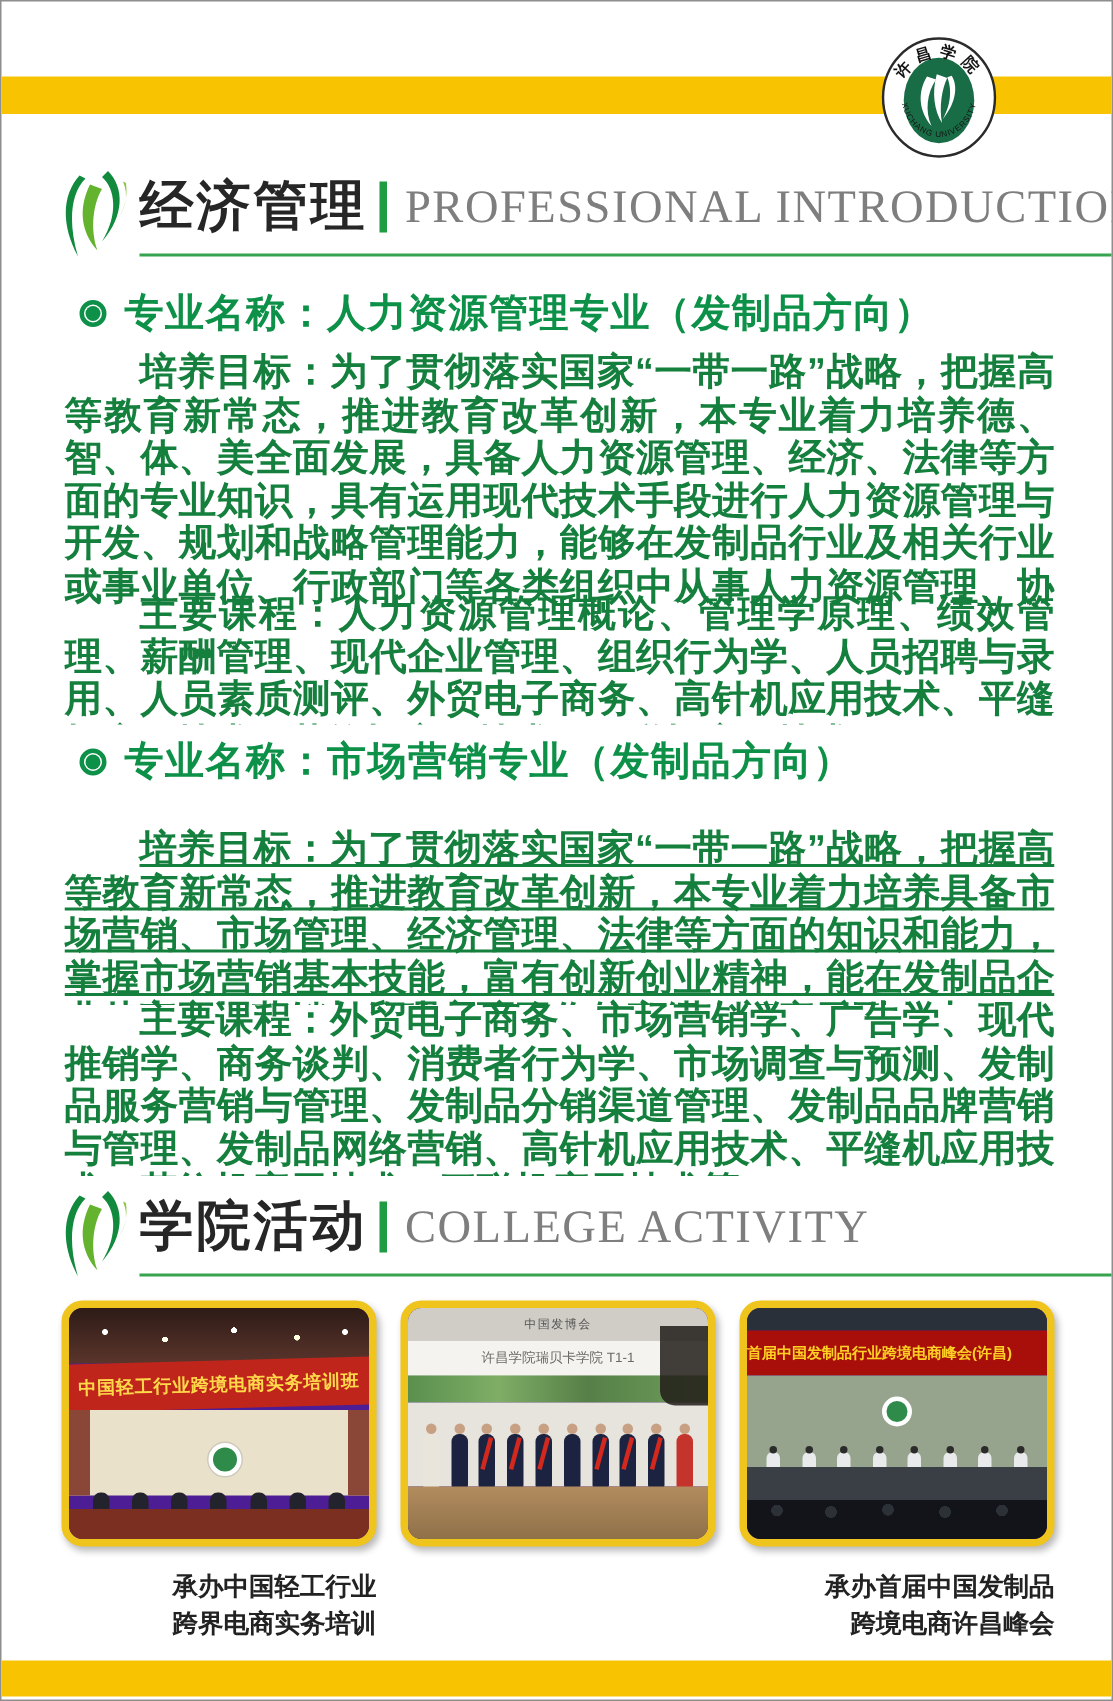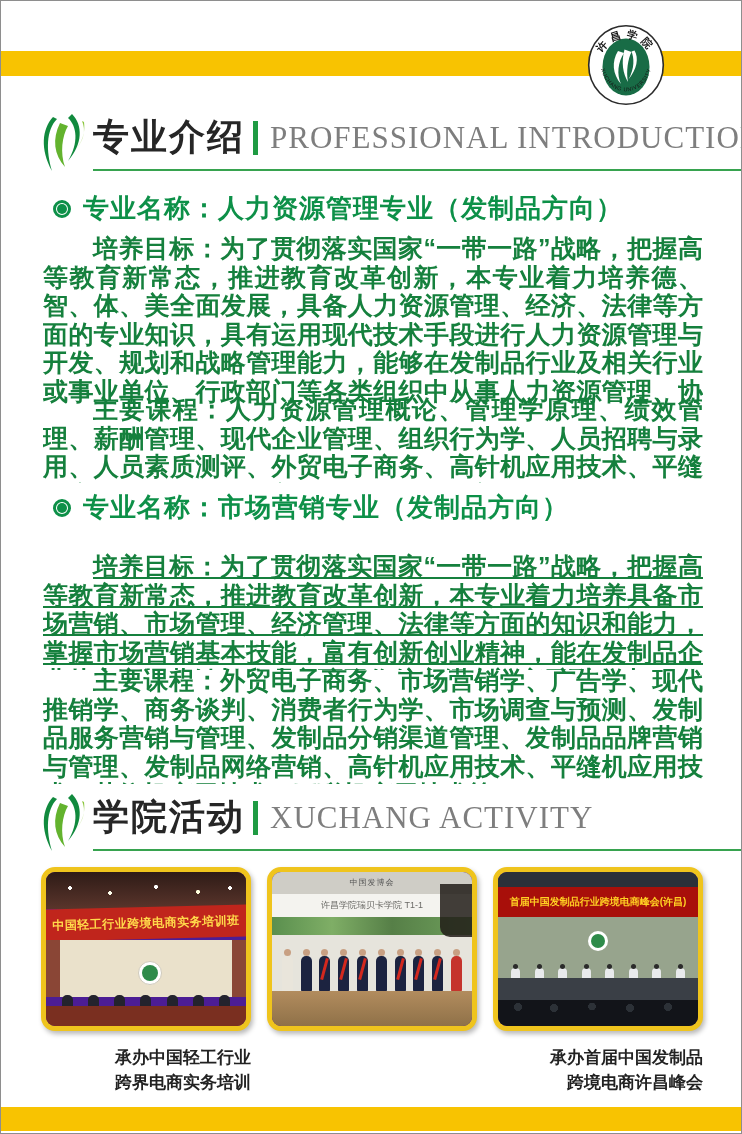--- a/index.html
+++ b/index.html
@@ -86,21 +86,21 @@
   .p2-people i.sash::after{content:'';position:absolute;top:2px;left:4px;width:3px;height:22px;
       background:#D3281E;transform:rotate(15deg);}
   .p2-people i.white{background:#E9E5DB;}
   .p2-people i.red{background:#C5342C;}
   .p2-floor{position:absolute;bottom:0;left:0;right:0;height:23%;
       background:linear-gradient(#B28C5E,#8F7148);}
 
   
   .p3-top{position:absolute;top:0;left:0;right:0;height:10%;background:#2A3039;}
   .p3-banner{position:absolute;top:10%;left:0;right:0;height:19%;background:#A80F0A;
-      display:flex;align-items:center;justify-content:center;}
+      display:flex;align-items:center;justify-content:flex-start;}
   .p3-banner span{color:#FFD023;font-size:10px;font-weight:bold;white-space:nowrap;}
   .p3-wall{position:absolute;top:29%;left:0;right:0;height:40%;background:#97A48D;}
   .p3-logo{position:absolute;top:38%;left:45%;width:20px;height:20px;border-radius:50%;
       background:#fff;}
   .p3-logo::after{content:'';position:absolute;inset:3px;border-radius:50%;background:#2E8B4A;}
   .p3-people{position:absolute;top:58%;left:3%;right:3%;height:12%;display:flex;
       justify-content:space-around;align-items:flex-end;}
   .p3-people i{width:9px;height:12px;background:#E8EAEC;border-radius:4px 4px 0 0;position:relative;}
   .p3-people i::before{content:'';position:absolute;top:-4px;left:2px;width:5px;height:5px;
       border-radius:50%;background:#2b2b2b;}
@@ -140,21 +140,21 @@
   </div>
 
   <div class="sec-header" style="top:112px;">
     <svg class="leaf" viewBox="0 0 50 60">
       <path d="M14 4 C3 16 1 36 13 58 C7 38 7 17 18 6 Z" fill="#118A3E"></path>
       <path d="M21 10 C13 26 15 42 26 54 C21 40 23 23 29 13 Z" fill="#63B32E"></path>
       <path d="M33 1 C44 12 44 31 29 48 C40 30 38 13 29 5 Z" fill="#118A3E"></path>
       <path d="M43 8 C47 17 45 27 37 36 C45 27 46 17 45 9 Z" fill="#8CC63F"></path>
     </svg>
     <div class="rule-row">
-      <span class="zh-title">专业介绍</span>
+      <span class="zh-title">经济管理</span>
       <span class="vbar"></span>
       <span class="en-title">PROFESSIONAL INTRODUCTION</span>
     </div>
   </div>
 
   <div class="major-title" style="top:190px;">
     <span class="bullet"></span>
     <span>专业名称：人力资源管理专业（发制品方向）</span>
   </div>
 
@@ -174,21 +174,21 @@
   <div class="sec-header" style="top:792px;">
     <svg class="leaf" viewBox="0 0 50 60">
       <path d="M14 4 C3 16 1 36 13 58 C7 38 7 17 18 6 Z" fill="#118A3E"></path>
       <path d="M21 10 C13 26 15 42 26 54 C21 40 23 23 29 13 Z" fill="#63B32E"></path>
       <path d="M33 1 C44 12 44 31 29 48 C40 30 38 13 29 5 Z" fill="#118A3E"></path>
       <path d="M43 8 C47 17 45 27 37 36 C45 27 46 17 45 9 Z" fill="#8CC63F"></path>
     </svg>
     <div class="rule-row">
       <span class="zh-title">学院活动</span>
       <span class="vbar"></span>
-      <span class="en-title">XUCHANG ACTIVITY</span>
+      <span class="en-title">COLLEGE ACTIVITY</span>
     </div>
   </div>
 
   <div class="photo-row">
 
     <div class="photo-card">
       <div class="photo">
         <div class="p1-ceiling"></div>
         <div class="p1-lights"></div>
         <div class="p1-banner">

